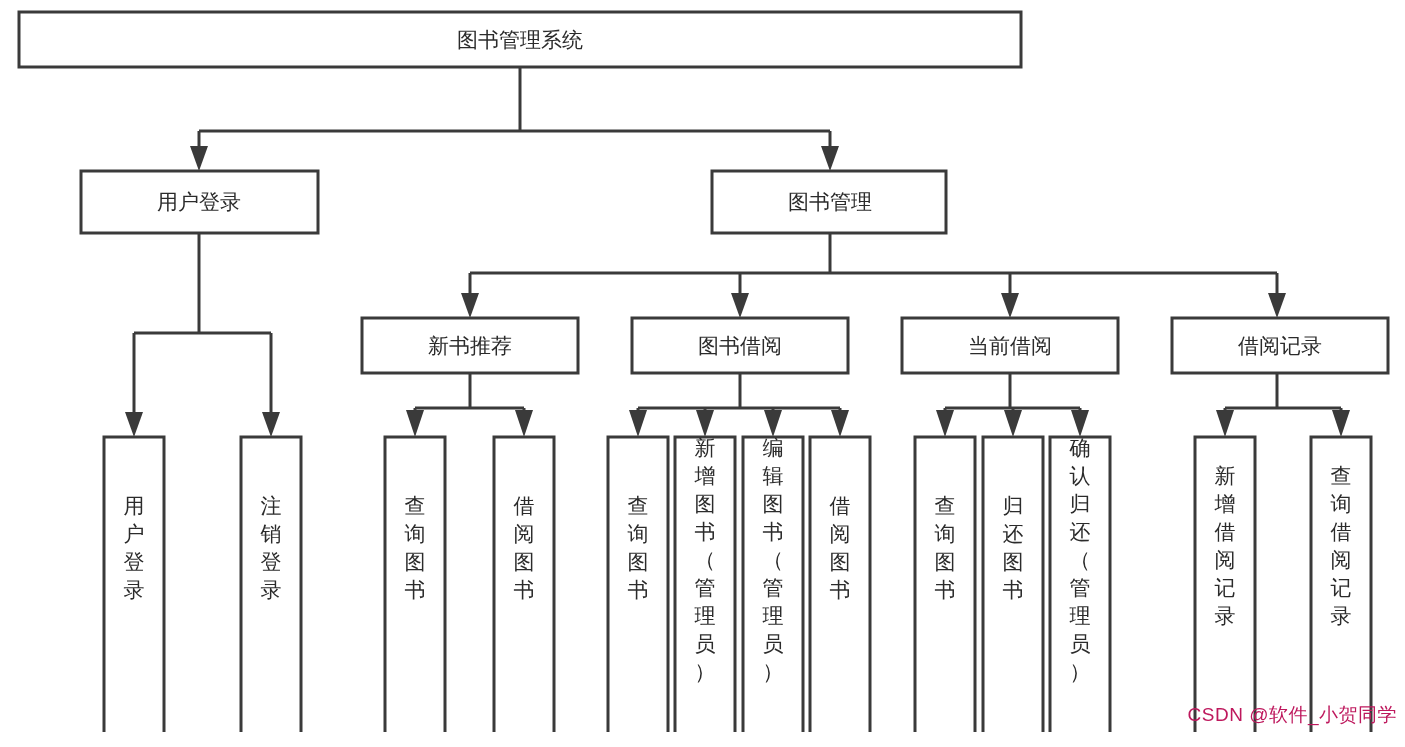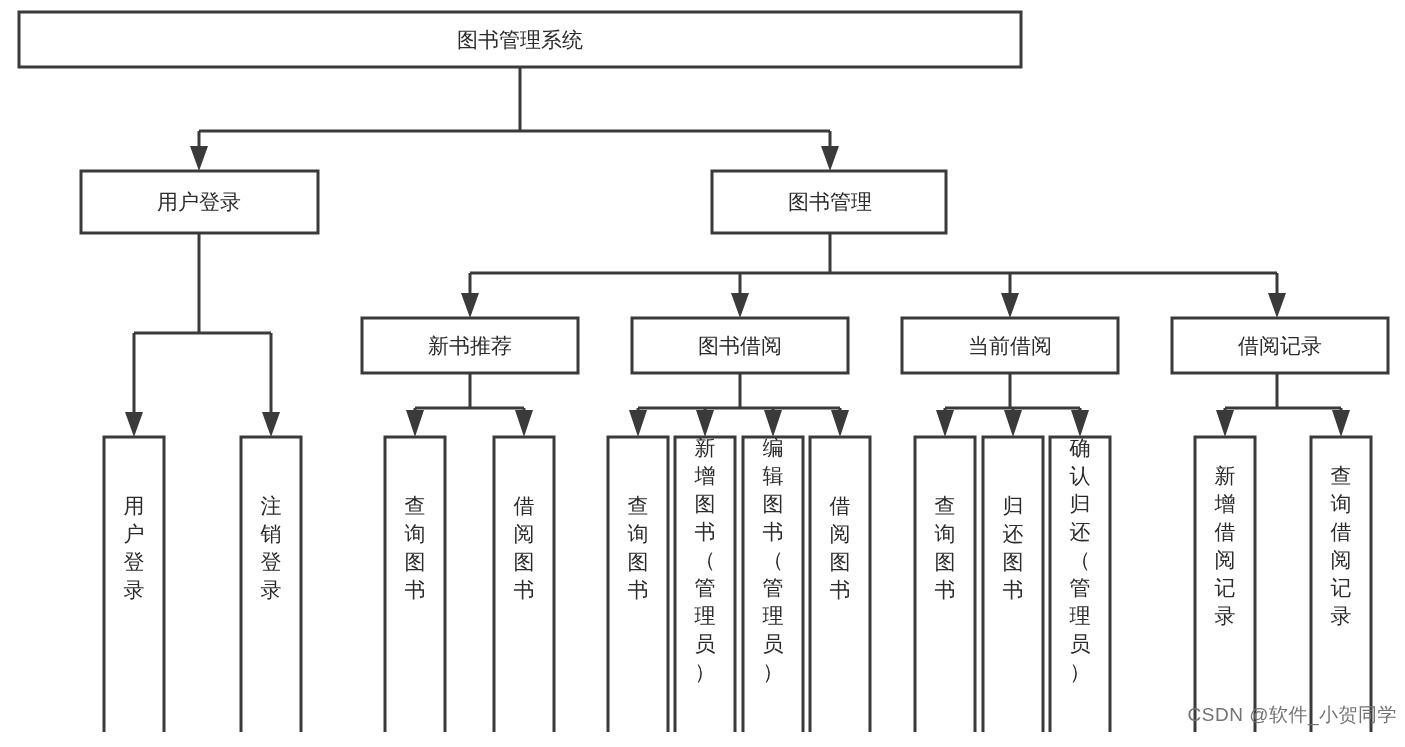--- a/index.html
+++ b/index.html
@@ -50,21 +50,21 @@
   .arrow-head {
     fill: #3a3a3a;
     stroke: none;
   }
   .watermark {
     position: absolute;
     right: 8px;
     bottom: 4px;
     font-family: "Liberation Sans", "DejaVu Sans", sans-serif;
     font-size: 19px;
-    color: #737373;
+    color: #be185d;
     letter-spacing: 0.5px;
     white-space: nowrap;
     pointer-events: none;
     user-select: none;
   }
 </style>
 </head>
 <body>
 
 <div id="diagram-root">

